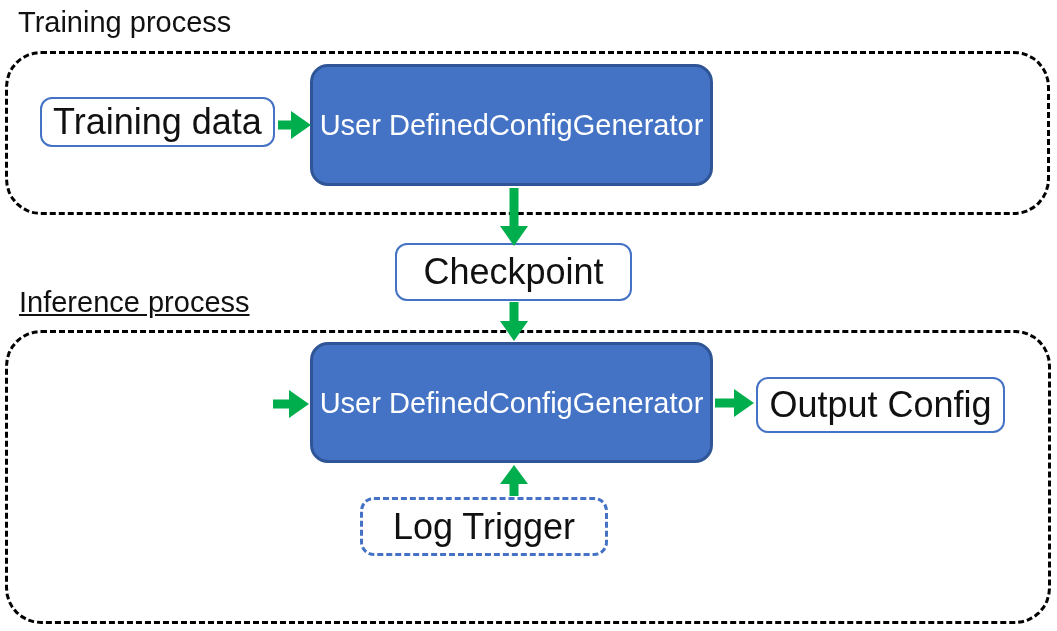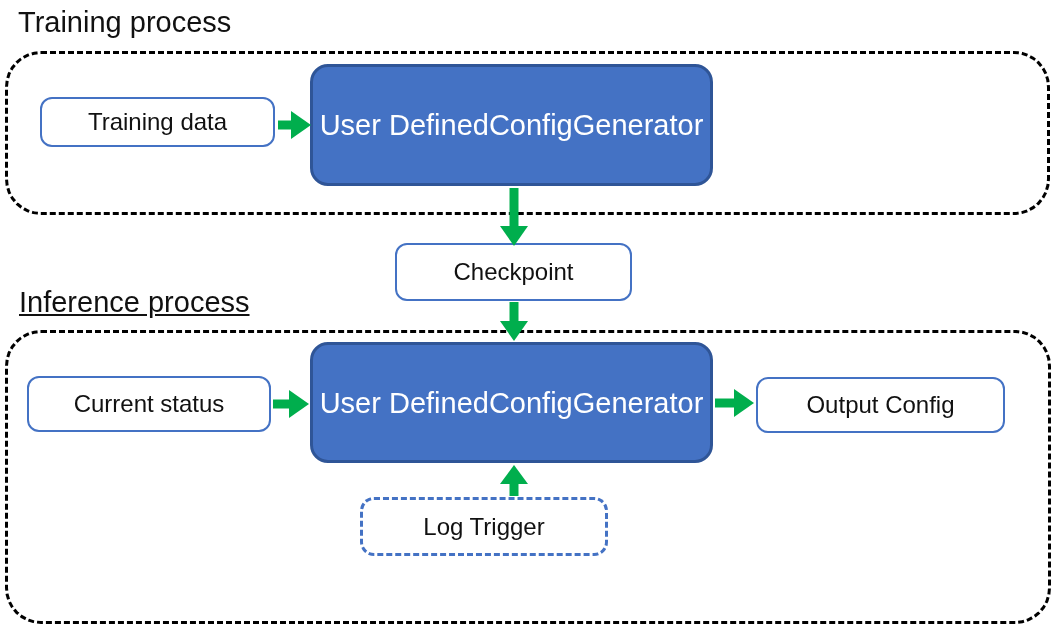--- a/index.html
+++ b/index.html
@@ -39,21 +39,21 @@
   }
   .training-region  { left: 5px;  top: 51px;  width: 1045px; height: 164px; }
   .inference-region { left: 5px;  top: 330px; width: 1046px; height: 294px; }
 
   .node {
     position: absolute;
     display: flex;
     align-items: center;
     justify-content: center;
     text-align: center;
-    font-size: 24px;
+    font-size: 36px;
     color: var(--text-dark);
     background: var(--bg);
     z-index: 2;
   }
   .outline-node {
     border: 2px solid var(--outline-blue);
     border-radius: 12px;
   }
   .blue-node {
     background: var(--box-fill);
@@ -102,21 +102,20 @@
 
   <div class="node outline-node training-data">Training data</div>
 
   <div class="node blue-node config-gen-1">
     <span>User Defined</span>
     <span>ConfigGenerator</span>
   </div>
 
   <div class="node outline-node checkpoint">Checkpoint</div>
 
-  <div class="node outline-node current-status">Current status</div>
 
   <div class="node blue-node config-gen-2">
     <span>User Defined</span>
     <span>ConfigGenerator</span>
   </div>
 
   <div class="node dashed-node log-trigger">Log Trigger</div>
 
   <div class="node outline-node output-config">Output Config</div>
 

